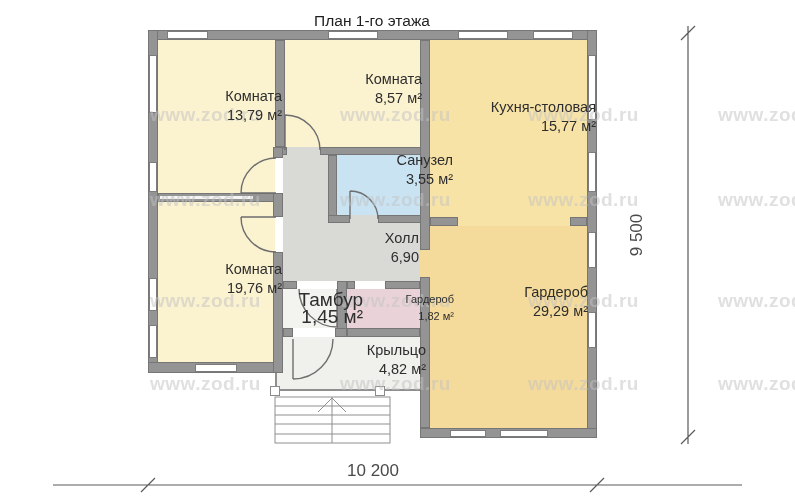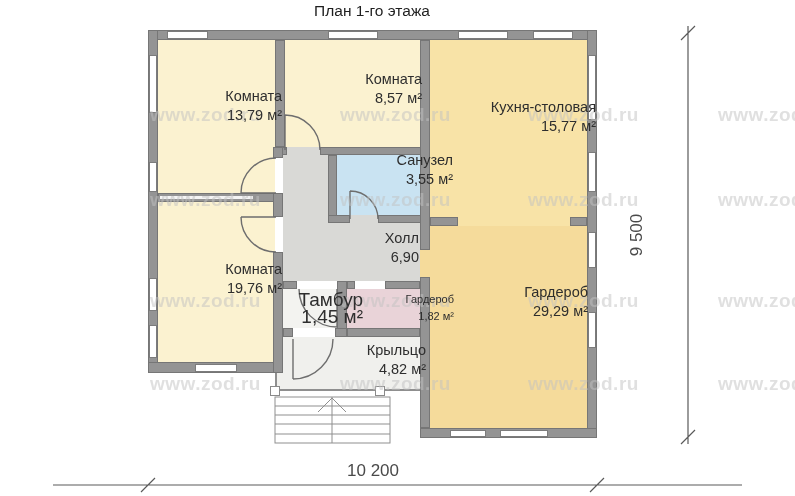--- a/index.html
+++ b/index.html
@@ -18,21 +18,21 @@
   .label{position:absolute;text-align:right;color:var(--label);font-size:14.5px;line-height:19px;}
   .dimlabel{position:absolute;text-align:center;color:var(--dimension);font-size:17px;}
   .wm{position:absolute;color:var(--watermarkColor);opacity:.5;font-size:19px;font-weight:bold;letter-spacing:.5px;white-space:nowrap;}
   .porch-edge{border-left:2px solid #8f8f8f;border-bottom:2px solid #8f8f8f;box-sizing:border-box;}
 </style>
 </head>
 <body>
 
 <div class="canvas">
 
-  <div class="title" style="left:272px;top:2px;width:200px;">План 1-го этажа</div>
+  <div class="title" style="left:272px;top:12px;width:200px;">План 1-го этажа</div>
 
   <div class="floor" style="left: 158px; top: 40px; width: 117px; height: 153px; background-color: rgb(251, 242, 208);"></div>
   <div class="floor" style="left: 285px; top: 40px; width: 135px; height: 107px; background-color: rgb(251, 242, 208);"></div>
   <div class="floor" style="left: 430px; top: 40px; width: 157px; height: 186px; background-color: rgb(248, 227, 167);"></div>
   <div class="floor" style="left: 283px; top: 147px; width: 137px; height: 134px; background-color: rgb(217, 217, 214);"></div>
   <div class="floor" style="left: 337px; top: 155px; width: 83px; height: 60px; background-color: rgb(201, 227, 242);"></div>
   <div class="floor" style="left: 158px; top: 202px; width: 117px; height: 160px; background-color: rgb(251, 242, 208);"></div>
   <div class="floor" style="left: 283px; top: 289px; width: 54px; height: 39px; background-color: rgb(243, 243, 240);"></div>
   <div class="floor" style="left: 347px; top: 289px; width: 73px; height: 39px; background-color: rgb(233, 211, 216);"></div>
   <div class="floor" style="left: 430px; top: 226px; width: 157px; height: 202px; background-color: rgb(245, 219, 155);"></div>

